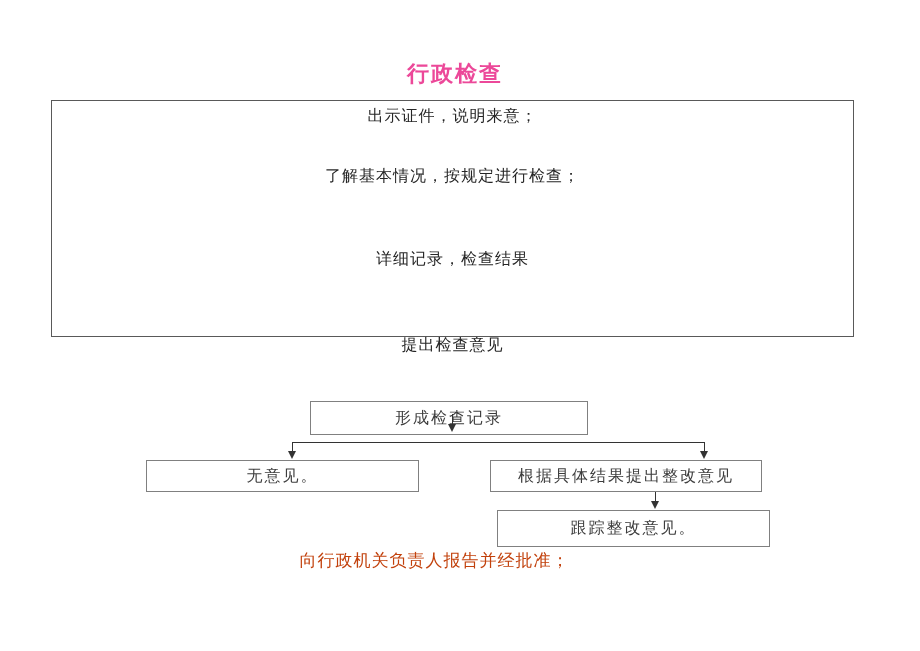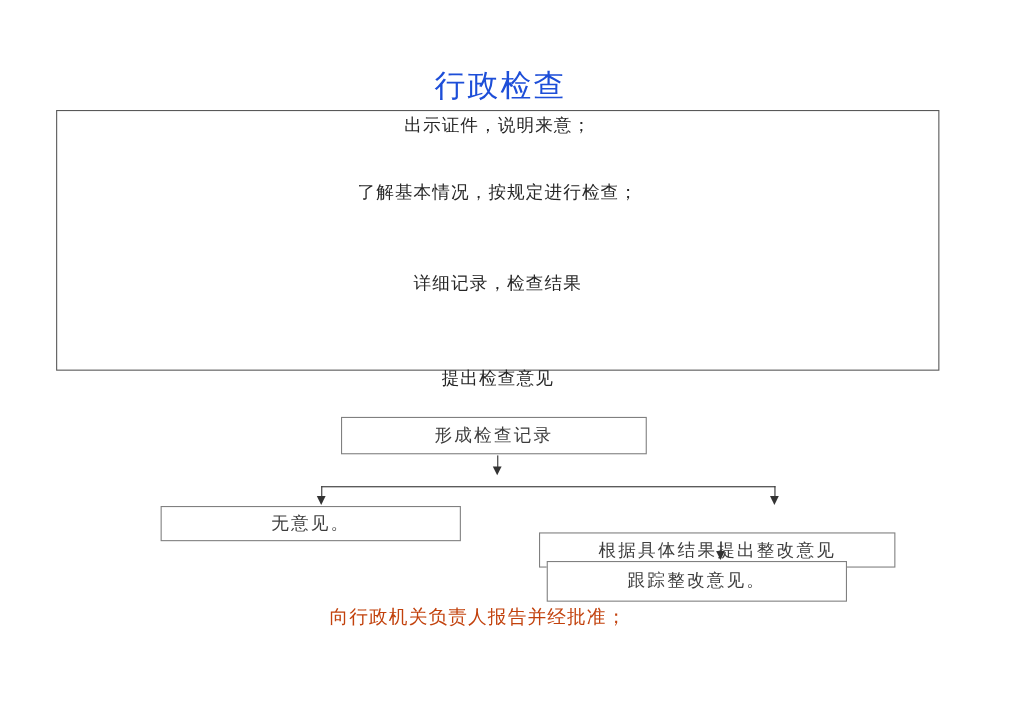--- a/index.html
+++ b/index.html
@@ -10,59 +10,59 @@
     background: #ffffff;
     font-family: "Liberation Serif", "DejaVu Serif", serif;
     color: #262626;
     overflow: hidden;
   }
   .doc-title {
     position: absolute;
     top: 59px; left: 0;
     width: 910px;
     text-align: center;
-    font-size: 28px;
-    font-weight: normal;
+    font-size: 22px;
+    font-weight: bold;
     letter-spacing: 2px;
-    color: #1d4ed8;
+    color: #ec4899;
   }
   .outer-box {
     position: absolute;
     left: 51px; top: 100px;
     width: 801px; height: 235px;
     border: 1px solid #595959;
   }
   .step-line {
     position: absolute;
     left: 0; width: 100%;
     text-align: center;
     font-size: 16px;
     letter-spacing: 1px;
     line-height: 21px;
     white-space: pre;
   }
-  .step-1 { top: 4px; font-family: Liberation Mono, monospace; }
+  .step-1 { top: 4px; }
   .step-2 { top: 64px; }
   .step-3 { top: 147px; }
   .step-4 { top: 216px; margin-top: 17px; }
   .node {
     position: absolute;
     border: 1px solid #808080;
     background: #ffffff;
     display: flex;
     align-items: center;
     justify-content: center;
     font-size: 16px;
     letter-spacing: 2px;
     color: #3d3d3d;
     box-sizing: border-box;
   }
-  .node-record  { left: 310px; top: 379px; width: 278px; height: 34px; }
+  .node-record  { left: 310px; top: 401px; width: 278px; height: 34px; }
   .node-none    { left: 146px; top: 460px; width: 273px; height: 32px; }
-  .node-rectify { left: 490px; top: 484px; width: 324px; height: 32px; text-align: right; }
+  .node-rectify { left: 490px; top: 460px; width: 272px; height: 32px; text-align: right; }
   .node-follow  { left: 497px; top: 510px; width: 273px; height: 37px; }
   .vline {
     position: absolute;
     width: 1px;
     background: #333333;
   }
   .hline {
     position: absolute;
     height: 1px;
     background: #333333;

